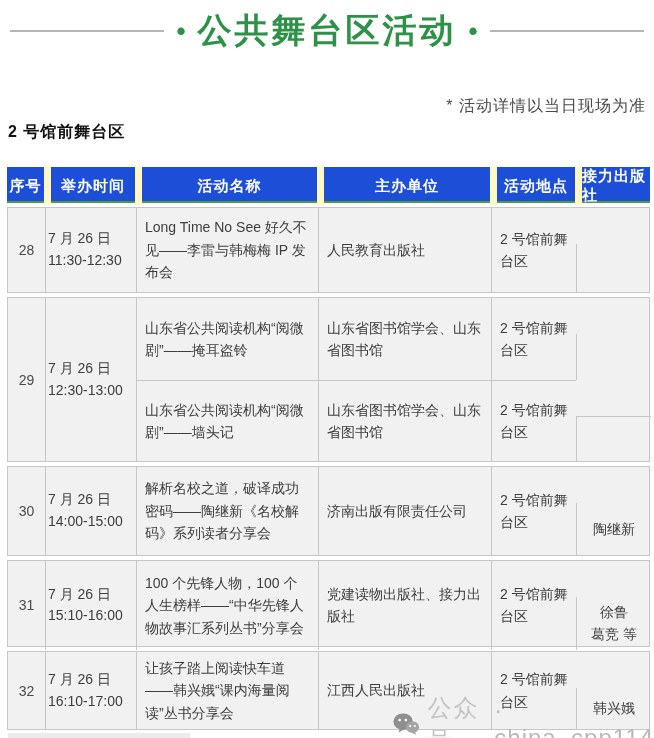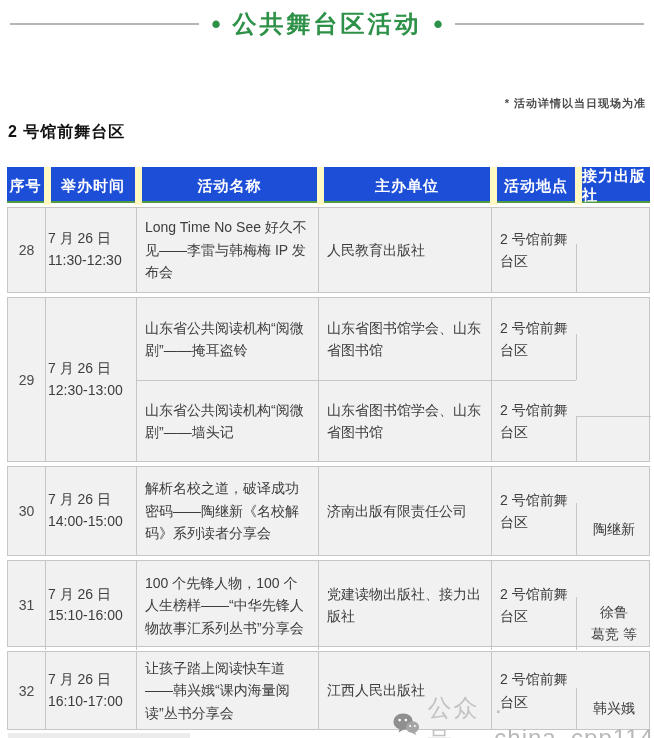--- a/index.html
+++ b/index.html
@@ -18,28 +18,28 @@
     position: absolute; top: 8px; left: 0; right: 0;
     display: flex; align-items: center;
     padding: 0 10px;
   }
   .title-line { flex: 1; height: 2px; background: #b5b5b5; }
   .title-dot {
     color: #2e9148; font-size: 26px; font-weight: bold;
     line-height: 1; margin: 0 12px;
   }
   .title-text {
-    color: #2e9148; font-size: 24px; font-weight: bold;
+    color: #2e9148; font-size: 34px; font-weight: bold;
     letter-spacing: 3px; white-space: nowrap;
   }
 
   
   .note {
     position: absolute; top: 96px; right: 8px;
-    font-size: 11px; color: #4a4a4a; letter-spacing: 1px; font-weight: bold;
+    font-size: 16px; color: #4a4a4a; letter-spacing: 1px;
   }
   .section-title {
     position: absolute; top: 122px; left: 8px;
     font-size: 16px; font-weight: bold; color: #111111;
     letter-spacing: 1px;
   }
 
   
   .table { position: absolute; top: 167px; left: 7px; width: 643px; }
 

